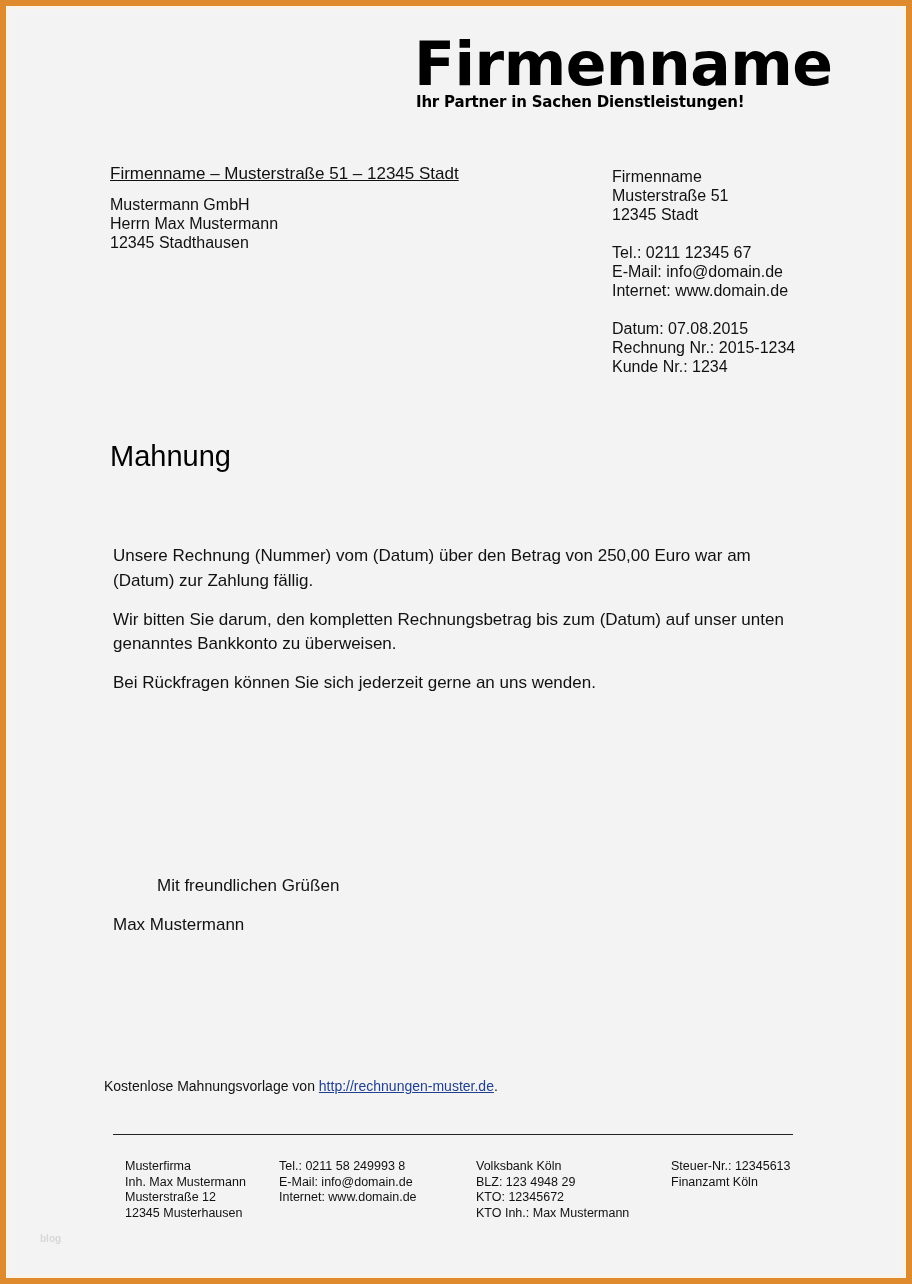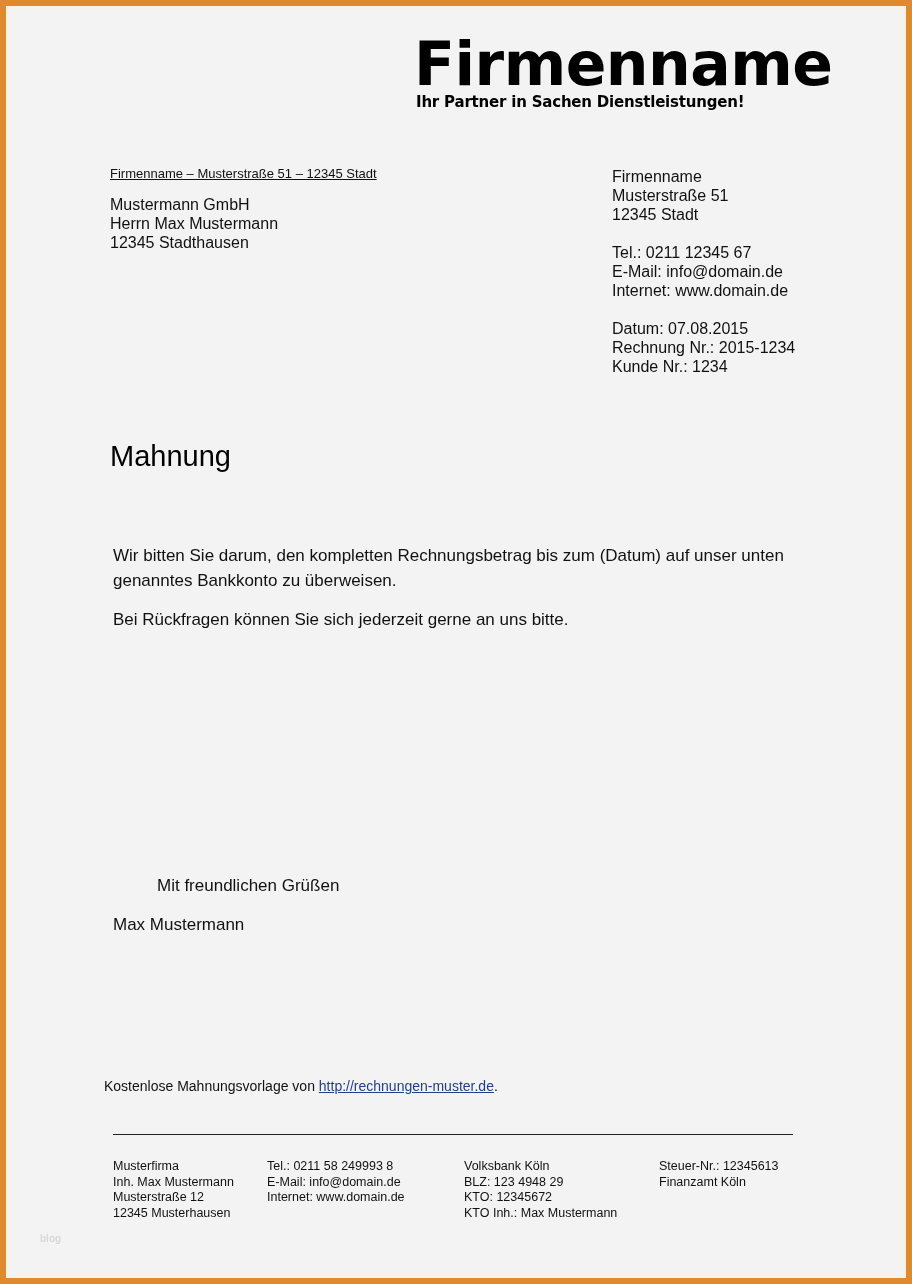--- a/index.html
+++ b/index.html
@@ -31,40 +31,40 @@
       transform-origin: left top;
     }
     .logo-sub {
       left: 416px; top: 92px;
       font-family: "DejaVu Sans", sans-serif;
       font-weight: bold; font-size: 15px; line-height: 20px; color: #000;
       letter-spacing: -0.2px;
     }
     .sender-line {
       left: 110px; top: 167px;
-      font-size: 13px; line-height: 14px;
+      font-size: 17px; line-height: 14px;
       text-decoration: underline; color: #111;
     }
     .recipient { left: 110px; top: 195px; font-size: 16px; line-height: 19px; }
     .recipient div, .info div { white-space: nowrap; }
     .info { left: 612px; top: 167px; font-size: 16px; line-height: 19px; }
     .info .gap { height: 19px; }
     .subject { left: 110px; top: 438px; font-size: 29px; line-height: 36px; color: #000; }
     .body-text {
       left: 113px; top: 544px; width: 700px;
       font-size: 17px; line-height: 24.5px; color: #111;
     }
     .body-text p { margin: 0 0 14.5px 0; }
     .closing { left: 113px; top: 875px; font-size: 17px; line-height: 22px; margin-left: 44px; }
     .signature { left: 113px; top: 914px; font-size: 17px; line-height: 22px; }
     .credit { left: 104px; top: 1077px; font-size: 14px; line-height: 18px; }
     .credit a { color: #1f3f8f; text-decoration: underline; }
     .rule { left: 113px; top: 1134px; width: 680px; height: 0; border-top: 1.5px solid #222; }
     .footer-col { top: 1159px; font-size: 12.5px; line-height: 15.6px; }
-    .footer-col div { white-space: nowrap; }
+    .footer-col div { white-space: nowrap; margin-left: 12px; }
     .watermark { left: 40px; top: 1233px; font-size: 10px; color: #d8d8d8; font-weight: bold; }
   </style>
 </head>
 <body>
 
 <div class="frame"></div>
 <div class="frame-inner"></div>
 
 <div class="abs logo-title">Firmenname</div>
 <div class="abs logo-sub">Ihr Partner in Sachen Dienstleistungen!</div>
@@ -87,22 +87,23 @@
   <div>Internet: www.domain.de</div>
   <div class="gap"></div>
   <div>Datum: 07.08.2015</div>
   <div>Rechnung Nr.: 2015-1234</div>
   <div>Kunde Nr.: 1234</div>
 </div>
 
 <div class="abs subject">Mahnung</div>
 
 <div class="abs body-text">
+  <p>Unsere Rechnung (Nummer) vom (Datum) über den Betrag von 250,00 Euro war am (Datum) zur Zahlung fällig.</p>
   <p>Wir bitten Sie darum, den kompletten Rechnungsbetrag bis zum (Datum) auf unser unten genanntes Bankkonto zu überweisen.</p>
-  <p>Bei Rückfragen können Sie sich jederzeit gerne an uns bitte.</p>
+  <p>Bei Rückfragen können Sie sich jederzeit gerne an uns wenden.</p>
 </div>
 
 <div class="abs closing">Mit freundlichen Grüßen</div>
 <div class="abs signature">Max Mustermann</div>
 
 <div class="abs credit">
   <span>Kostenlose Mahnungsvorlage von </span><a>http://rechnungen-muster.de</a><span>.</span>
 </div>
 
 <div class="abs rule"></div>

